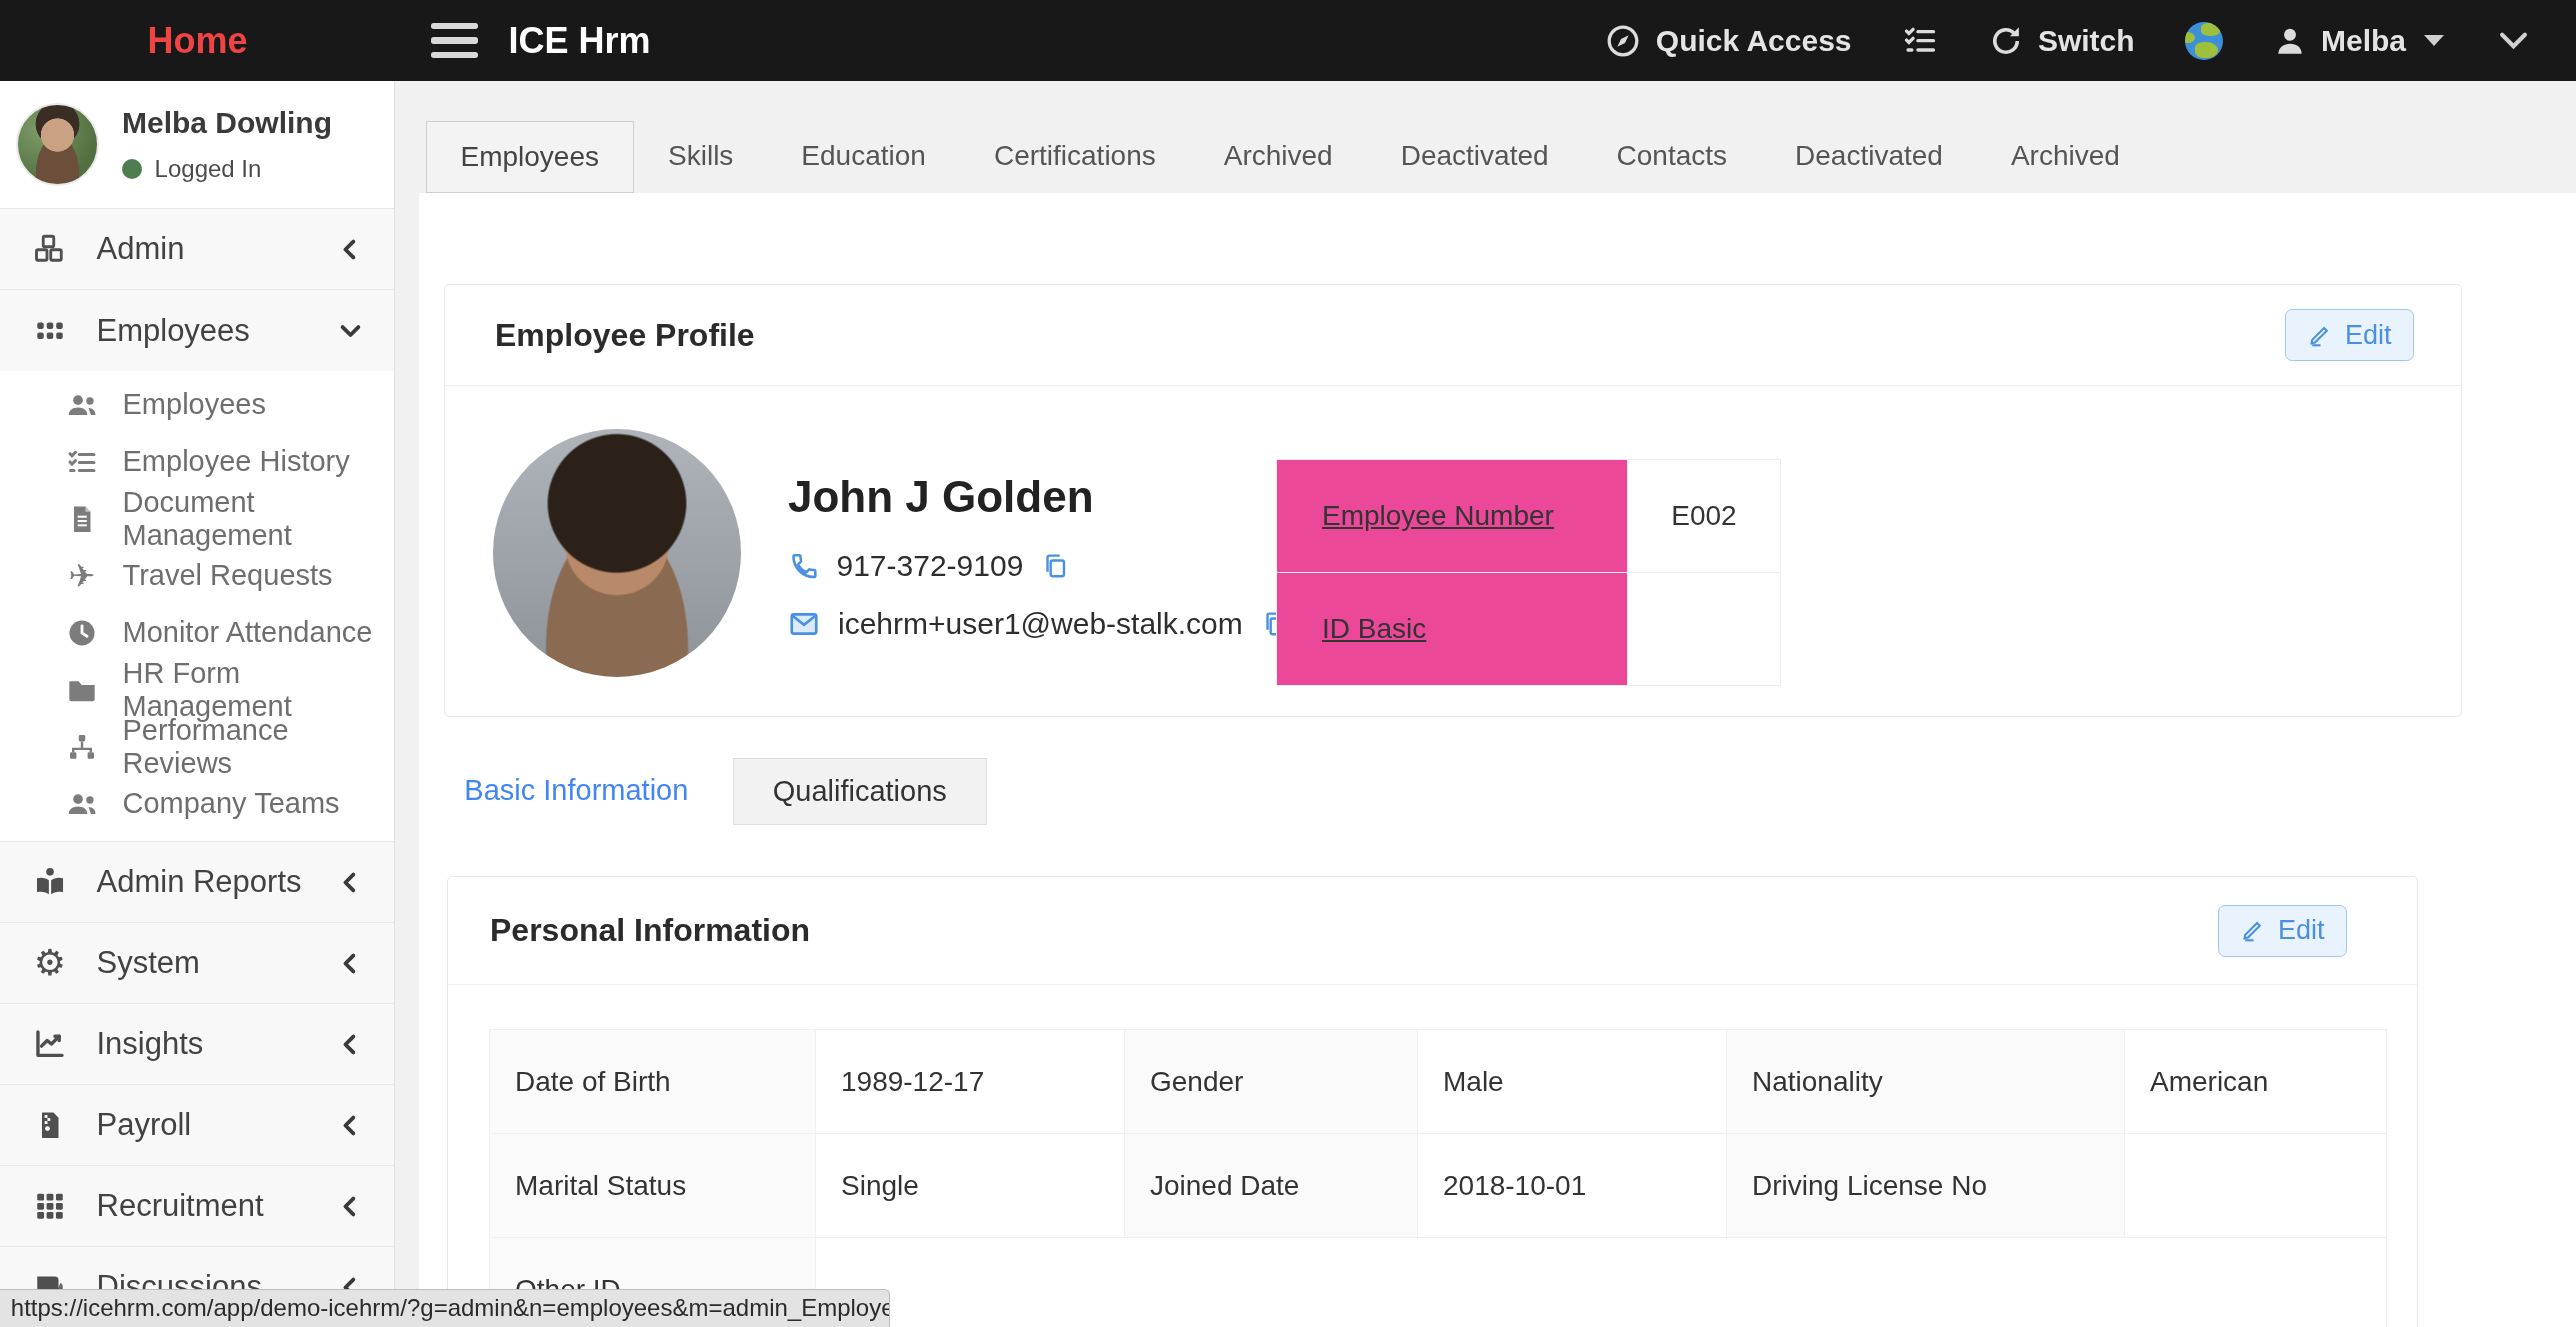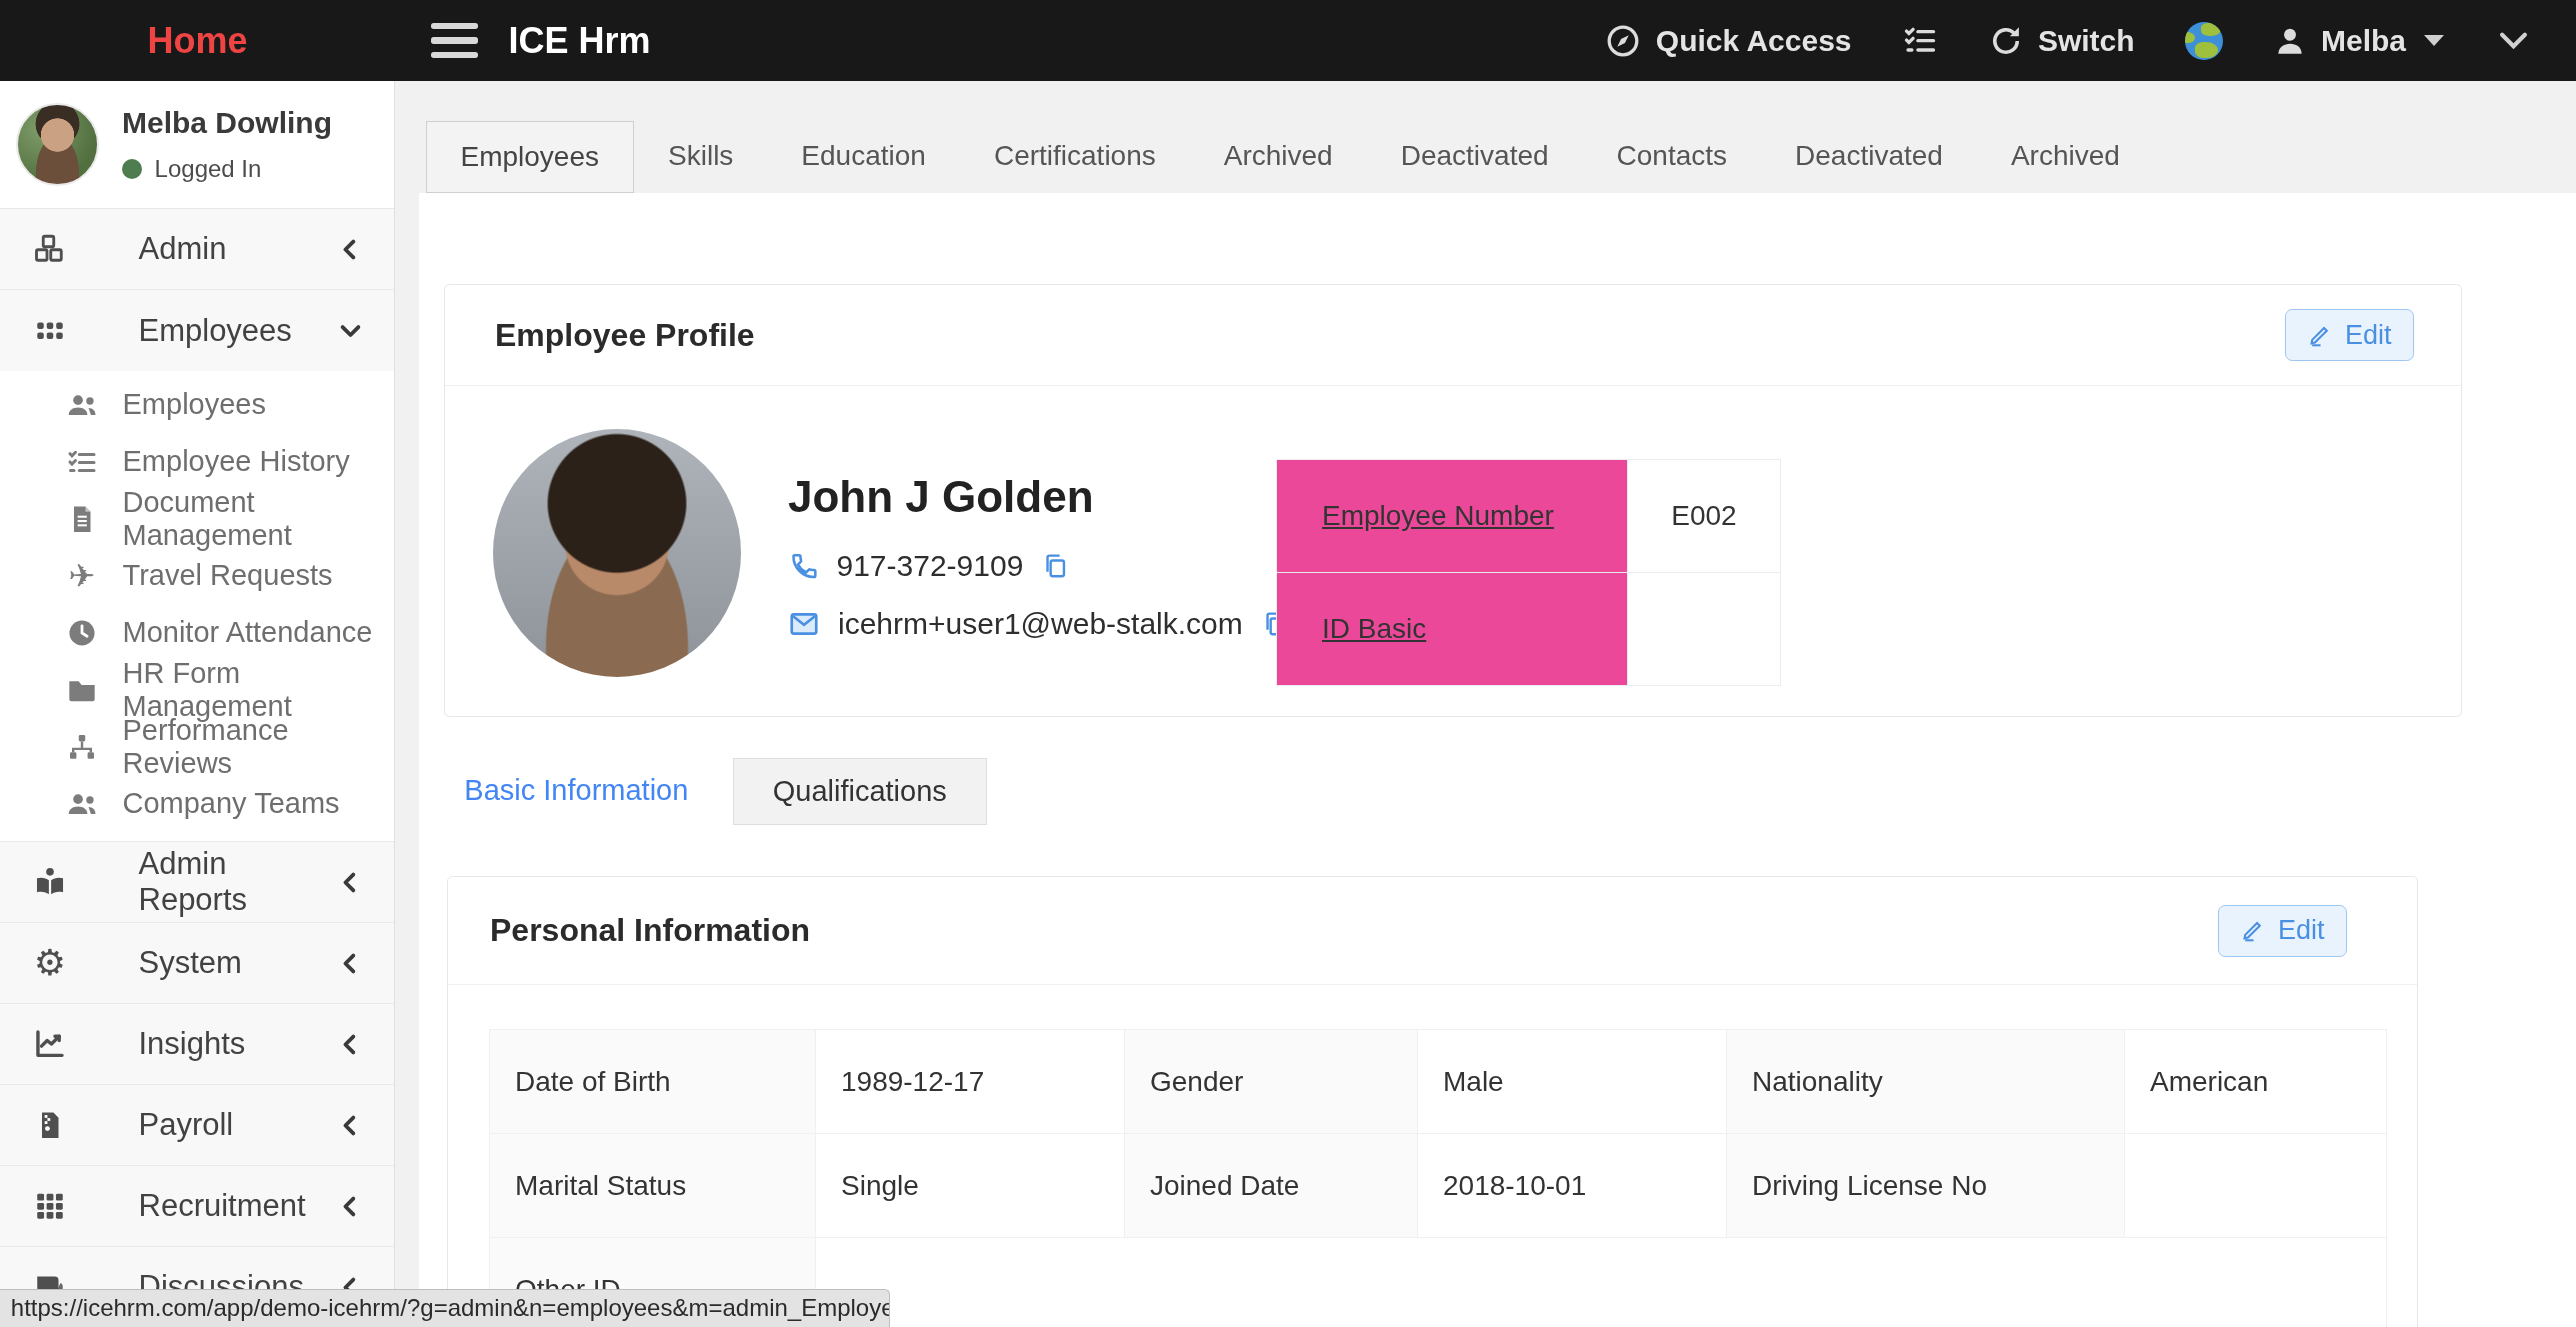--- a/index.html
+++ b/index.html
@@ -46,21 +46,21 @@
       radial-gradient(circle at 30% 30%, #7e9d6a, #52703f 70%);
   }
   .side-profile .who { margin-left: 23px; }
   .side-profile .name { font-size: 30px; font-weight: 700; color: #3a3a3a; }
   .side-status { display: flex; align-items: center; gap: 12.6px; margin-top: 14.4px; }
   .dot-green { width: 20px; height: 20px; border-radius: 50%; background: #4e7d50; }
   .side-status em { font-style: normal; font-size: 24px; color: #4c4c4c; }
 
   .sec { height: 81px; display: flex; align-items: center; padding: 0 30.5px; background: #f8f8f8; border-bottom: 0.9px solid #e9e9e9; cursor: pointer; }
   .sec .s-ico { width: 39px; color: #4f4f4f; margin-right: 27px; flex: 0 0 39px; display: flex; justify-content: center; }
-  .sec .s-lbl { font-size: 31px; color: #424242; margin-left: 42px; }
+  .sec .s-lbl { font-size: 31px; color: #424242; }
   .sec .chev { margin-left: auto; color: #3a3a3a; }
 
   .submenu { background: #fff; border-bottom: 0.9px solid #e9e9e9; padding: 5.4px 0 9px 0; }
   .subitem { height: 57px; display: flex; align-items: center; padding-left: 63px; cursor: pointer; }
   .subitem .s-ico { width: 38px; color: #7c7c7c; margin-right: 21.5px; flex: 0 0 38px; display: flex; justify-content: center; }
   .subitem .s-lbl { font-size: 29px; color: #6e6e6e; }
   .plane-glyph { font-size: 32px; line-height: 1; color: #7c7c7c; font-family: "DejaVu Sans", sans-serif; }
   .gear-glyph { font-size: 36px; line-height: 1; color: #4f4f4f; font-family: "DejaVu Sans", sans-serif; }
 
   

